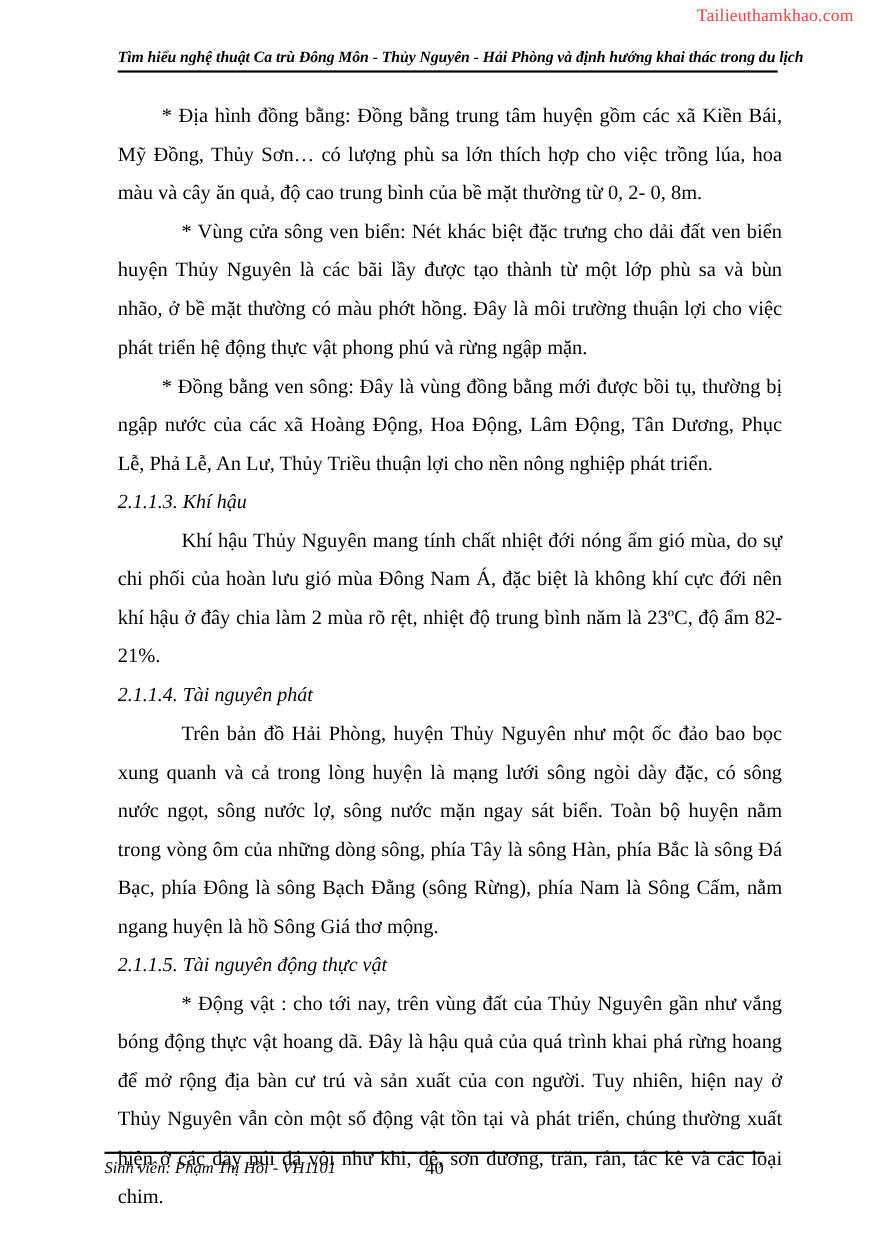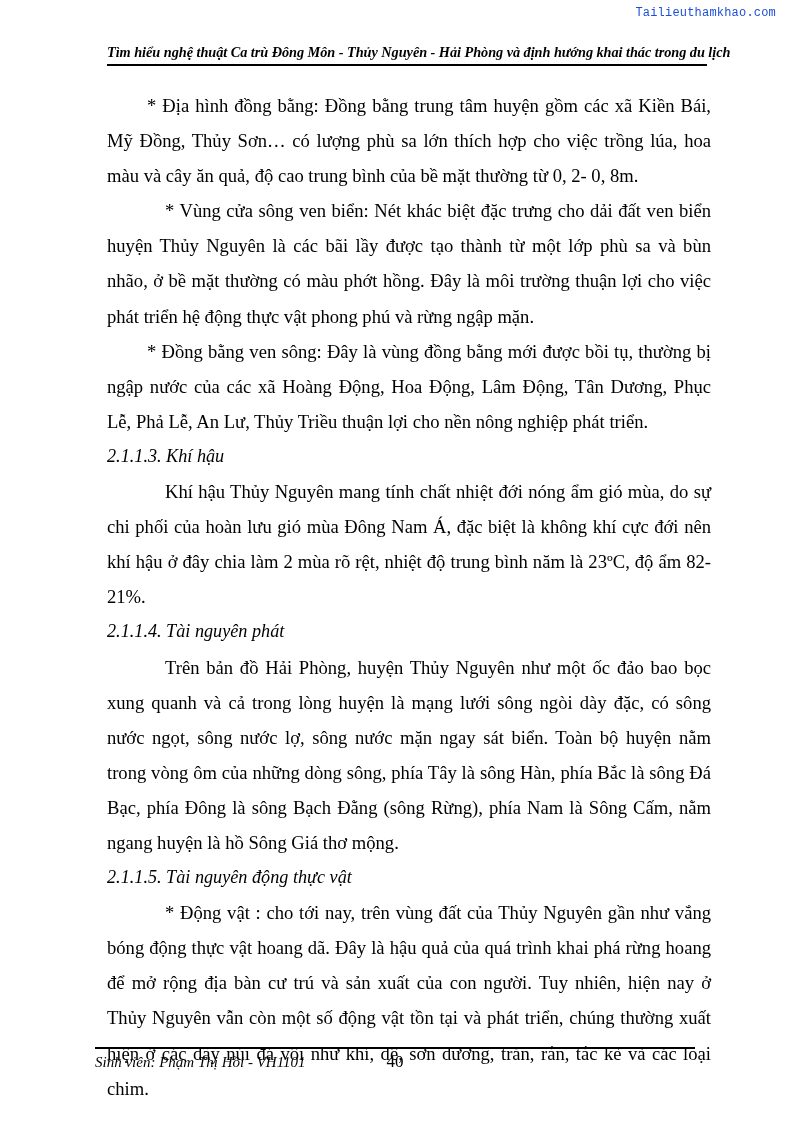--- a/index.html
+++ b/index.html
@@ -15,24 +15,24 @@
     overflow: hidden;
     font-family: "Liberation Serif", "DejaVu Serif", serif;
     color: #000000;
   }
 
   
   .watermark {
     position: absolute;
     top: 6px;
     right: 18px;
-    font-family: Liberation Mono, monospace;
-    font-size: 12px;
+    font-family: Liberation Serif, serif;
+    font-size: 16px;
     letter-spacing: 0.2px;
-    color: #1d4ed8;
+    color: #ef4444;
     white-space: nowrap;
     user-select: none;
   }
 
   
   .header {
     position: absolute;
     top: 43px;
     left: 107px;
     width: 600px;

